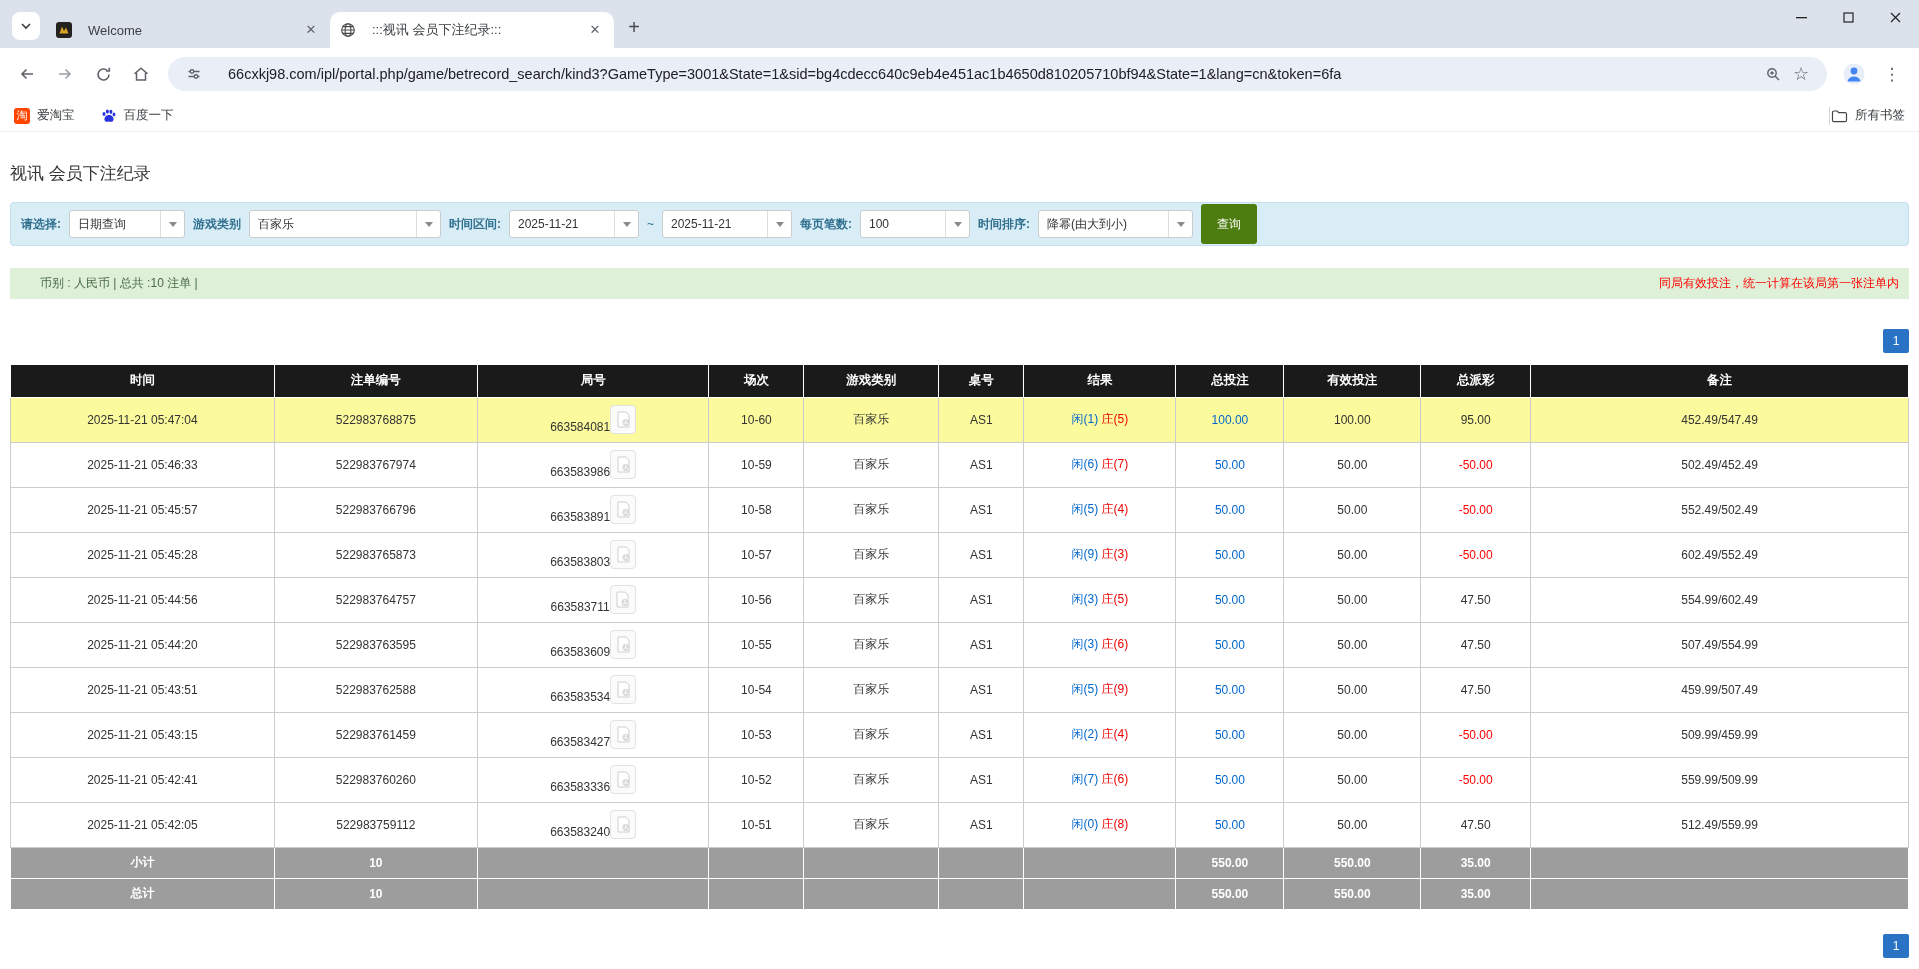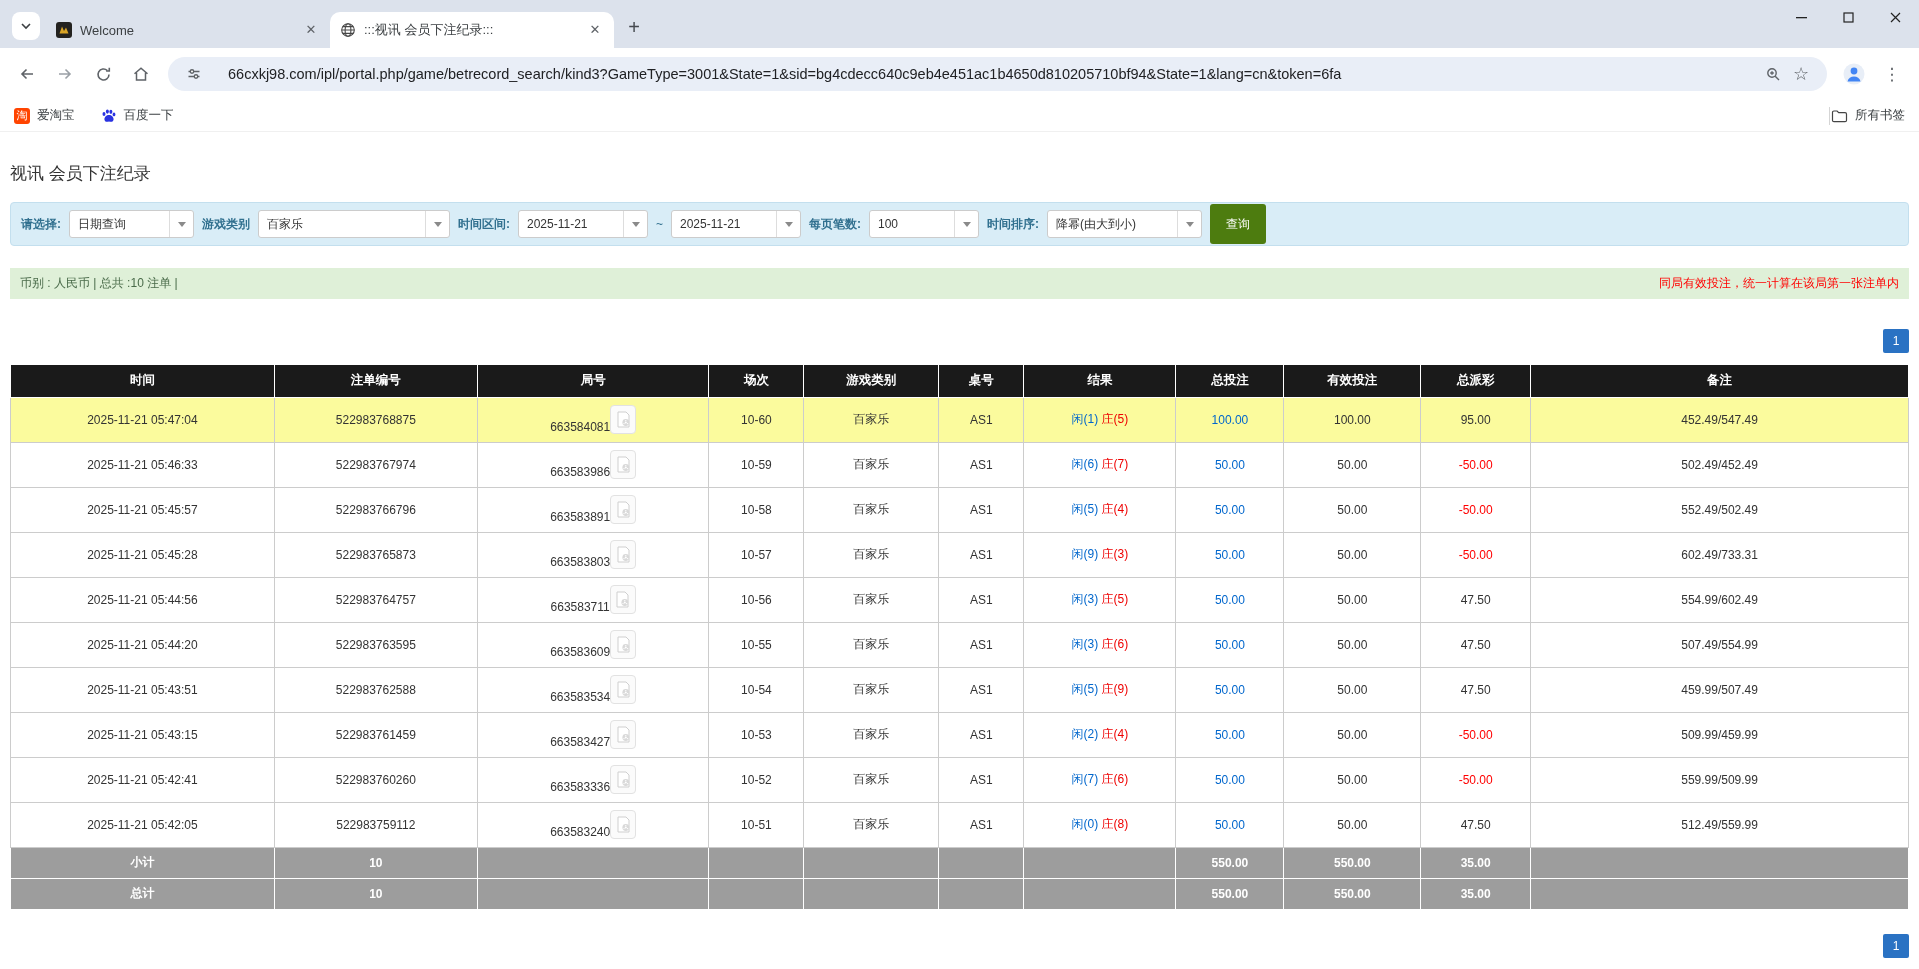--- a/index.html
+++ b/index.html
@@ -3,21 +3,21 @@
 <meta charset="utf-8">
 <style>
   * { margin:0; padding:0; box-sizing:border-box; }
   html,body { width:1919px; height:969px; overflow:hidden; background:#fff;
     font-family:"Liberation Sans","DejaVu Sans",sans-serif; }
 
   
   .tabstrip { height:48px; background:#dce2ec; display:flex; align-items:flex-end; padding:0 8px; position:relative; }
   .tab-search { width:28px; height:28px; margin:0 6px 8px 4px; border:none; background:#fff; border-radius:8px;
     display:flex; align-items:center; justify-content:center; cursor:pointer; }
-  .tab { width:284px; height:36px; display:flex; align-items:center; padding:0 10px; gap:8px;
+  .tab { width:284px; height:36px; display:flex; align-items:center; padding:0 10px; gap:16px;
     border-radius:10px 10px 0 0; color:#3c4043; font-size:13px; position:relative; }
   .tab.active { background:#fff; }
   .tab .tab-title { flex:1; white-space:nowrap; overflow:hidden; }
   .tab .tab-close { width:18px; height:18px; border:none; background:transparent; color:#5f6368; font-size:13px;
     line-height:18px; border-radius:50%; cursor:pointer; }
   .favicon1 { width:16px; height:16px; border-radius:3px; background:#23221f; display:flex; align-items:center; justify-content:center; }
   .newtab-btn { width:28px; height:28px; border:none; background:transparent; font-size:20px; color:#45494f;
     margin:0 0 7px 6px; cursor:pointer; }
   .win-controls { position:absolute; right:0; top:0; height:34px; display:flex; }
   .win-btn { width:47px; height:34px; border:none; background:transparent; display:flex; align-items:center;
@@ -53,21 +53,21 @@
   .f-arrow { width:24px; height:100%; border-left:1px solid #ddd; display:flex; align-items:center;
     justify-content:center; }
   .f-arrow::after { content:""; border-left:4px solid transparent; border-right:4px solid transparent;
     border-top:5px solid #8a8a8a; }
   .f-tilde { color:#31708f; }
   .search-btn { background:#4d7c0f; color:#fff; border:none; border-radius:3px; height:40px; width:56px;
     font-size:12px; cursor:pointer; }
 
   .summarybar { background:#dff0d8; height:31px; margin-top:22px; display:flex; align-items:center;
     justify-content:space-between; padding:0 10px; font-size:12px; }
-  .summary-left { color:#4a6b4a; }
+  .summary-left { color:#4a6b4a;margin-left:20px; }
   .summary-right { color:#f00; }
 
   .pag-row { display:flex; justify-content:flex-end; margin:30px 0 12px 0; }
   .pag-row.bottom { margin:24px 0 0 0; }
   .pag-box { min-width:26px; height:24px; background:#2a72c3; color:#fff; font-size:12px; display:flex;
     align-items:center; justify-content:center; border-radius:2px; cursor:pointer; }
 
   table.bets { width:100%; border-collapse:collapse; table-layout:fixed; font-size:12px; color:#333; }
   table.bets thead td { background:#1a1a1a; color:#fff; font-weight:bold; text-align:center; height:32px;
     border:1px solid #fff; border-top:none; font-size:12.5px; }
@@ -215,21 +215,21 @@
       <span>所有书签</span>
     </div>
   </div>
 </div>
 
 <div class="content">
   <h1 class="page-title">视讯 会员下注纪录</h1>
 
   <div class="filterbar">
     <span class="f-label">请选择:</span>
-    <div class="f-select" style="width:125px">
+    <div class="f-select" style="width:116px">
       <span class="f-val">日期查询</span>
       <span class="f-arrow"></span>
     </div>
 
     <span class="f-label">游戏类别</span>
     <div class="f-select" style="width:192px">
       <span class="f-val">百家乐</span>
       <span class="f-arrow"></span>
     </div>
 
@@ -397,21 +397,21 @@
               </button>
             </span>
           </td>
           <td>10-57</td>
           <td>百家乐</td>
           <td>AS1</td>
           <td><span class="res-xian">闲(9)</span> <span class="res-zhuang">庄(3)</span></td>
           <td><a class="betlink">50.00</a></td>
           <td>50.00</td>
           <td><span class="neg">-50.00</span></td>
-          <td>602.49/733.31</td>
+          <td>602.49/552.49</td>
         </tr>
         <tr>
           <td>2025-11-21 05:44:56</td>
           <td>522983764757</td>
           <td>
             <span class="round-cell">
               <span>663583711</span>
               <button class="rec-btn">
                 <svg width="15" height="17" viewBox="0 0 15 17">
                   <path d="M2 1h8l3 3v12H2z" fill="#fff" stroke="#cfcfcf" stroke-width="1"></path>

